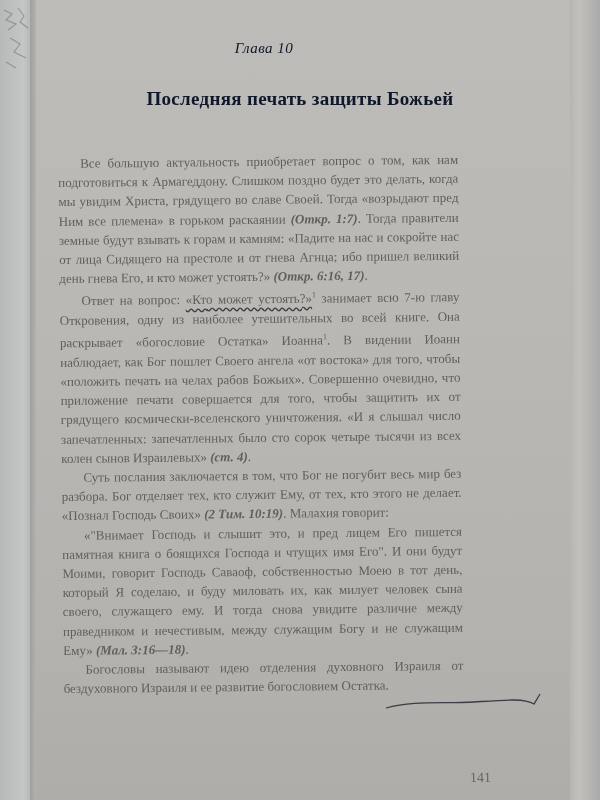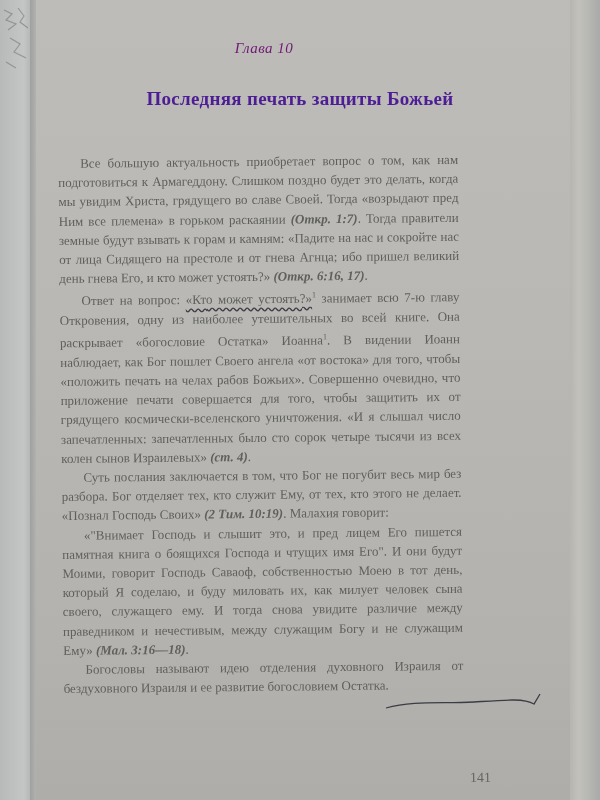--- a/index.html
+++ b/index.html
@@ -23,26 +23,26 @@
     .page {
       position: absolute; left: 36px; top: 0; width: 540px; height: 800px;
       background: linear-gradient(180deg, #bdbcb8 0%, #b9b8b4 40%, #b3b2ae 80%, #aeadaa 100%);
     }
     .right-edge {
       position: absolute; left: 570px; top: 0; width: 30px; height: 800px;
       background: linear-gradient(90deg, #b6b5b1 0%, #c2c1bb 30%, #a9aaa9 100%);
     }
     .chapter-label {
       position: absolute; top: 40px; left: 0; width: 508px; text-align: center;
-      font-style: italic; font-size: 15px; color: #701a75; letter-spacing: .5px;
+      font-style: italic; font-size: 15px; color: #0f172a; letter-spacing: .5px;
       padding-left: 20px; box-sizing: border-box;
     }
     .chapter-title {
       position: absolute; top: 88px; left: 0; width: 600px; text-align: center;
-      font-weight: bold; font-size: 19px; color: #4c1d95; letter-spacing: .3px;
+      font-weight: bold; font-size: 19px; color: #0f172a; letter-spacing: .3px;
     }
     .body-text {
       position: absolute; top: 154px; left: 58px; width: 400px;
       font-size: 13px; line-height: 19.2px; color: #5f5f5d;
       text-align: justify;
       transform: rotate(-0.6deg); transform-origin: left top;
     }
     .body-text p { margin: 0; text-indent: 22px; }
     .body-text .quote { text-indent: 22px; }
     .body-text .ref { font-style: italic; font-weight: bold; }

